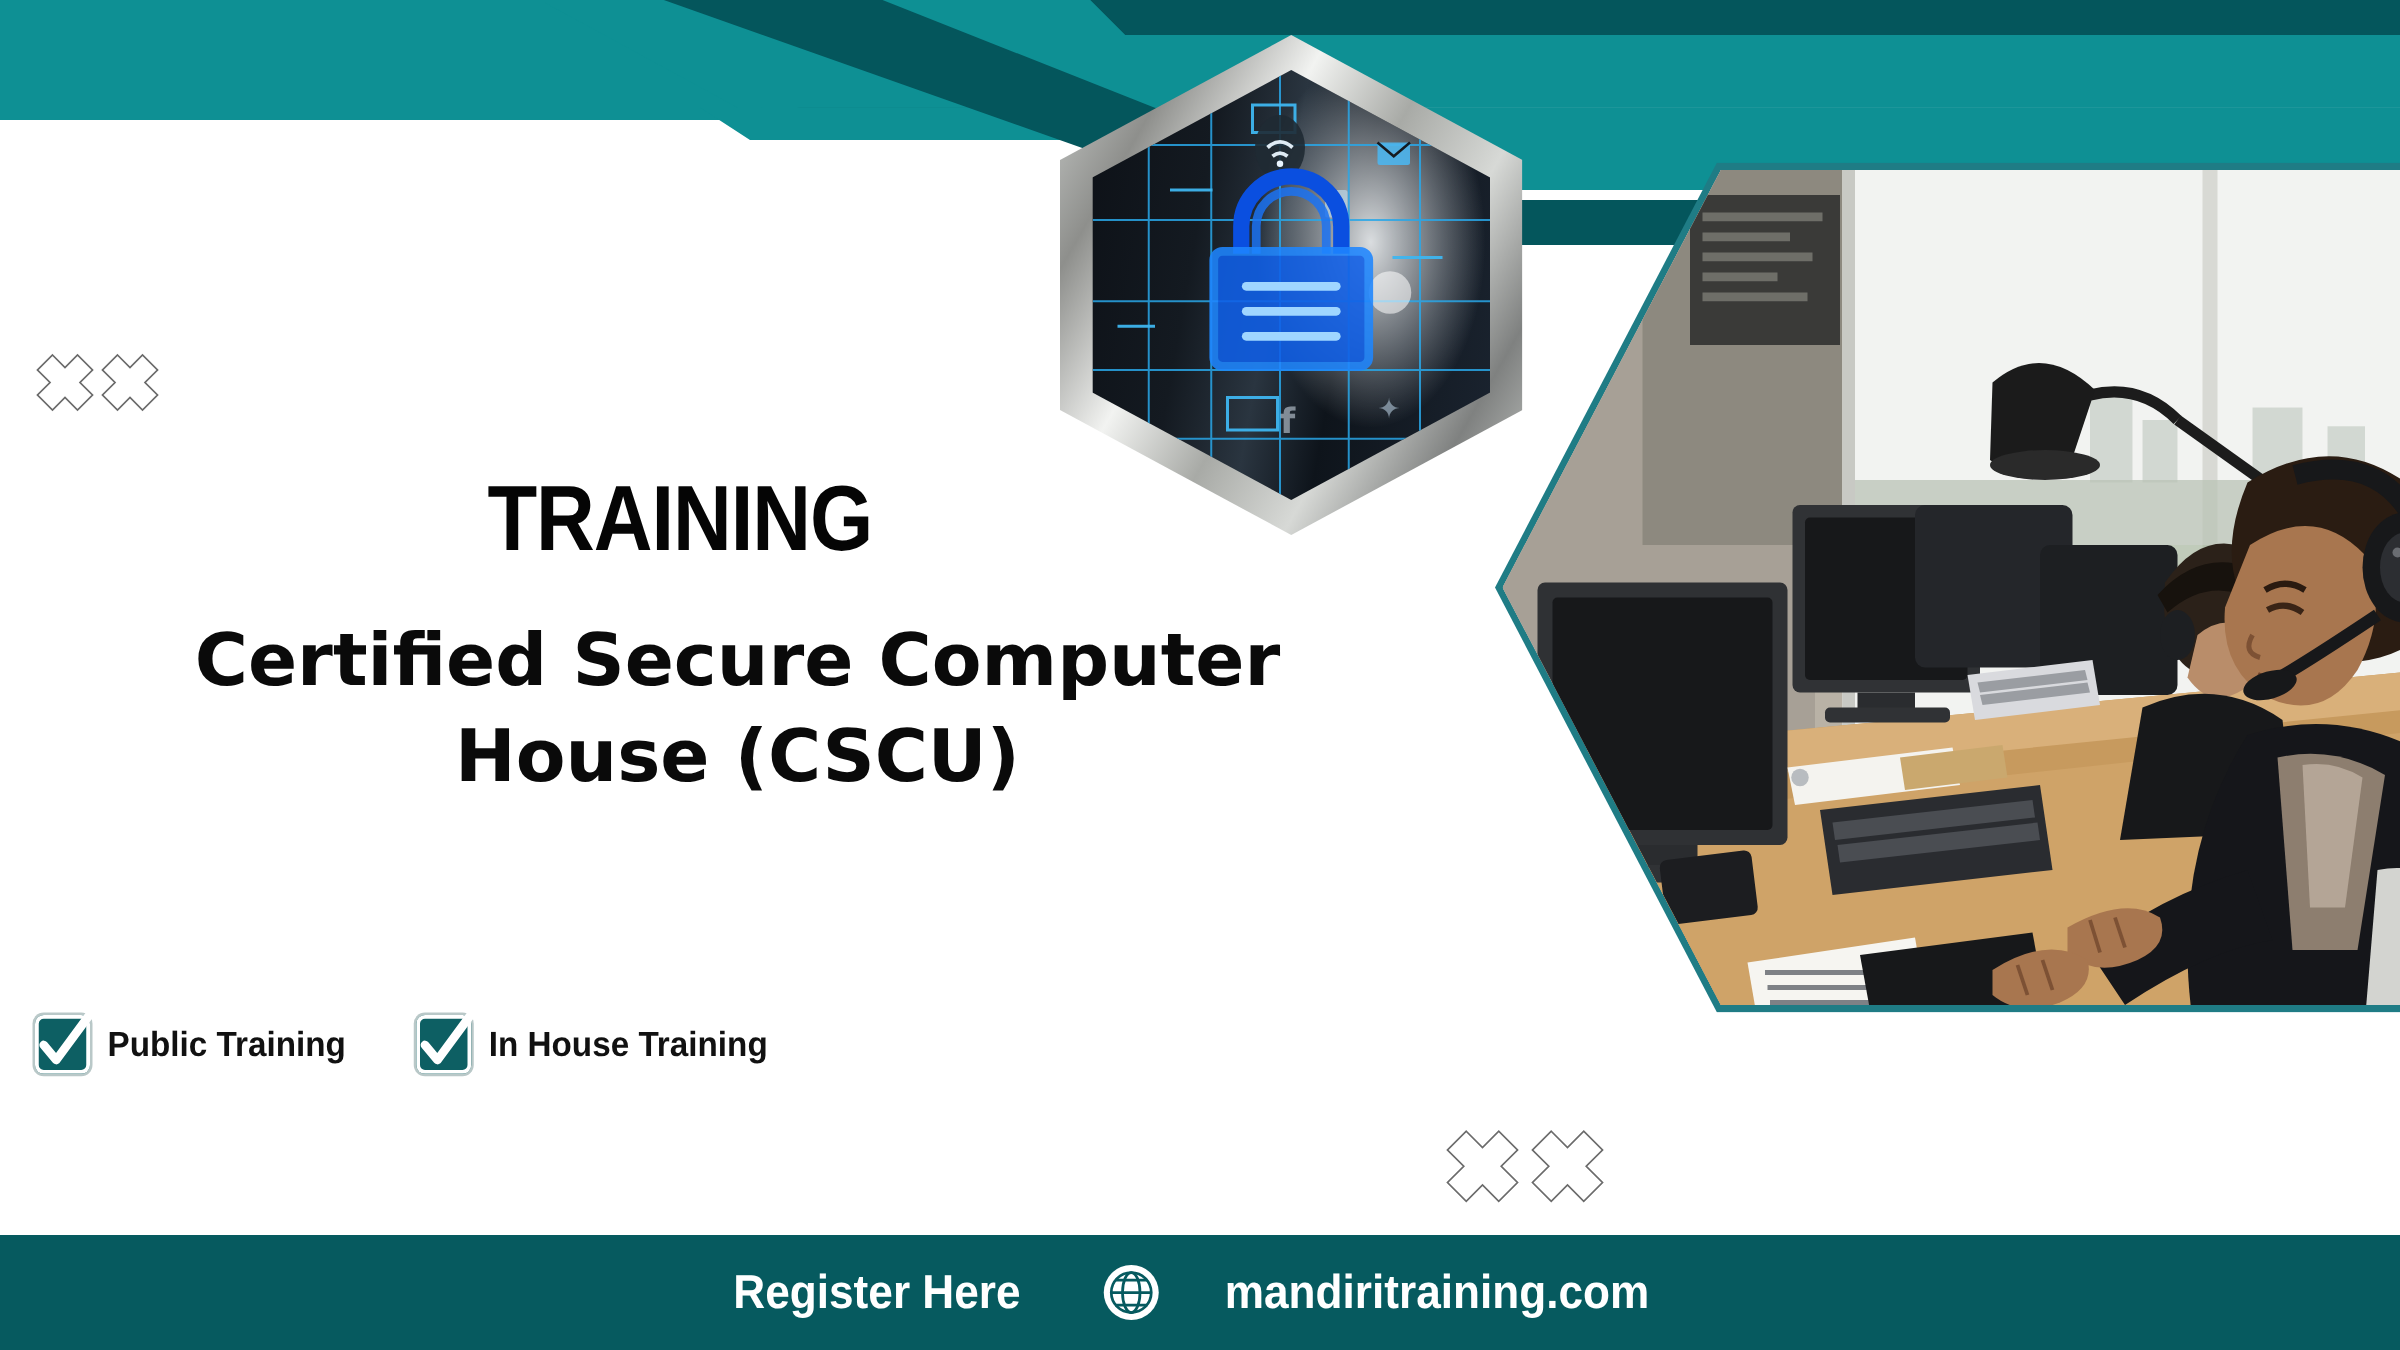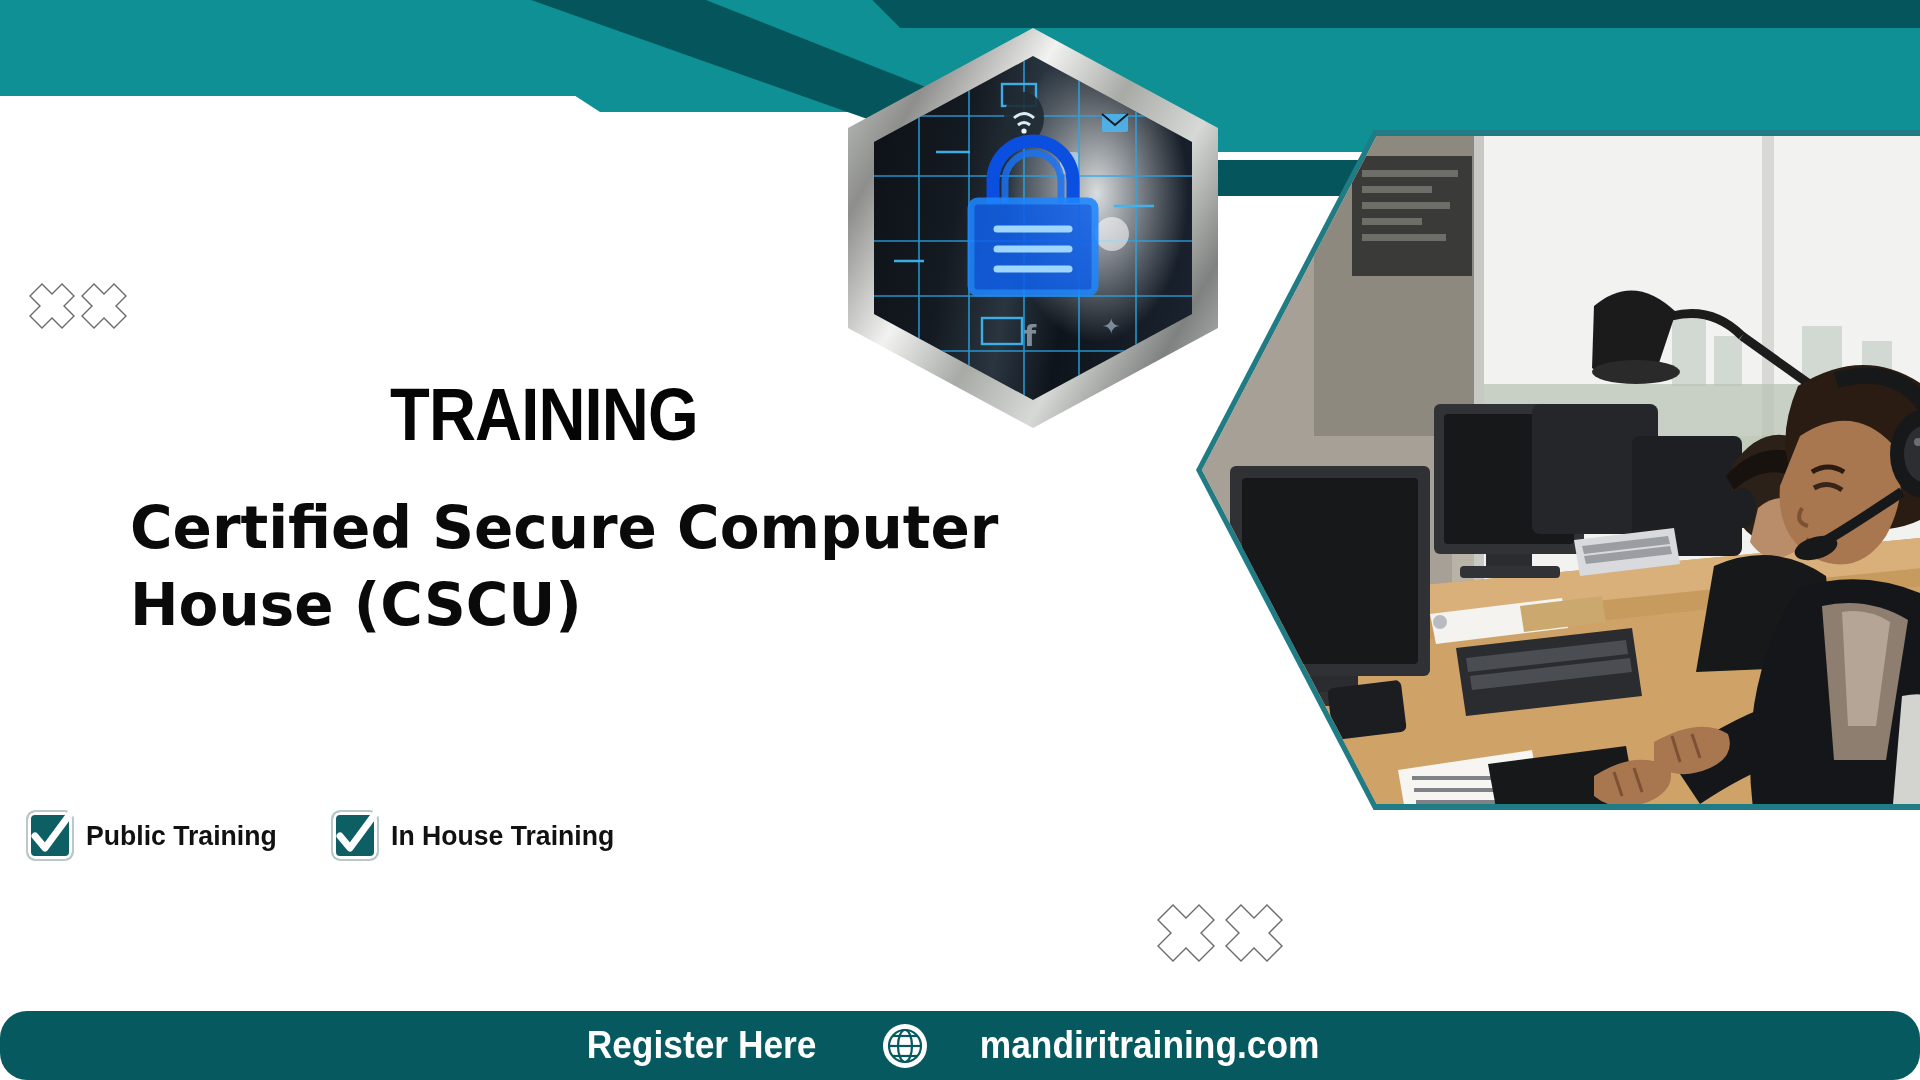--- a/index.html
+++ b/index.html
@@ -61,21 +61,21 @@
     position:absolute;left:390px;top:378px;
     font-family:"Liberation Sans","DejaVu Sans",sans-serif;
     font-weight:bold;font-size:74px;letter-spacing:-1px;
     color:#050505;transform:scaleX(.88);transform-origin:left center;
     white-space:nowrap;line-height:1;
   }
   .title-main{
     position:absolute;left:130px;top:490px;width:920px;
     font-family:"DejaVu Sans","Liberation Sans",sans-serif;
     font-weight:bold;font-size:58px;line-height:1.32;
-    color:#0a0a0a;text-align:left;
+    color:#0a0a0a;text-align:center;
   }
 
   
   .check-row{position:absolute;left:28px;top:812px;display:flex;align-items:center;}
   .check-item{display:flex;align-items:center;margin-right:46px;}
   .cbox{
     width:44px;height:47px;border-radius:7px;background:#0d5f63;
     box-shadow:inset 0 0 0 3px #ffffff, 0 0 0 2px #b9c8c8;
     position:relative;flex:0 0 auto;
   }
@@ -85,22 +85,22 @@
     font-family:"Liberation Sans","DejaVu Sans",sans-serif;
     font-weight:bold;font-size:28px;color:#111;
     transform:scaleX(.95);transform-origin:left center;
   }
 
   
   .xmarks{position:absolute;}
 
   
   .footer{
-    position:absolute;left:0;bottom:0;width:1920px;height:69px;
-    background:#065a5f;display:flex;align-items:center;justify-content:center;border-radius:27px;
+    position:absolute;left:0;bottom:0;width:1920px;height:92px;
+    background:#065a5f;display:flex;align-items:center;justify-content:center;
   }
   .footer-inner{display:flex;align-items:center;gap:56px;transform:translateX(-5px);}
   .reg-text{
     font-family:"Liberation Sans","DejaVu Sans",sans-serif;
     font-weight:bold;font-size:38px;color:#ffffff;white-space:nowrap;
     transform:scaleX(.93);transform-origin:center;
   }
   .globe{width:48px;height:48px;flex:0 0 auto;}
   .site-text{
     font-family:"Liberation Sans","DejaVu Sans",sans-serif;

